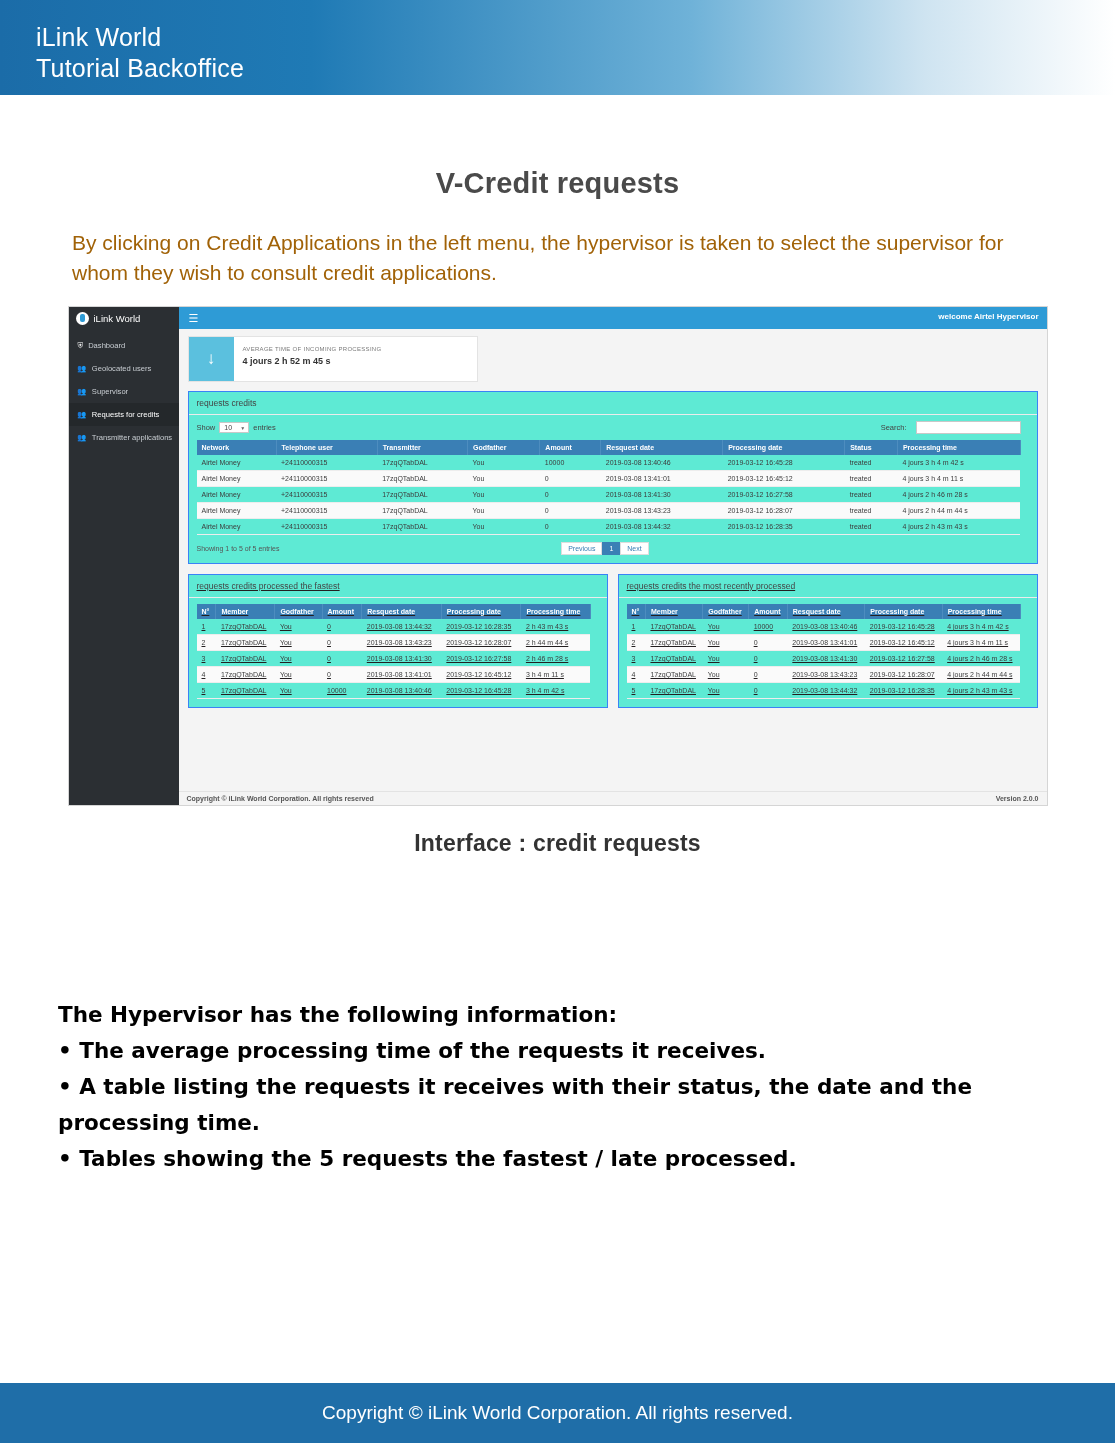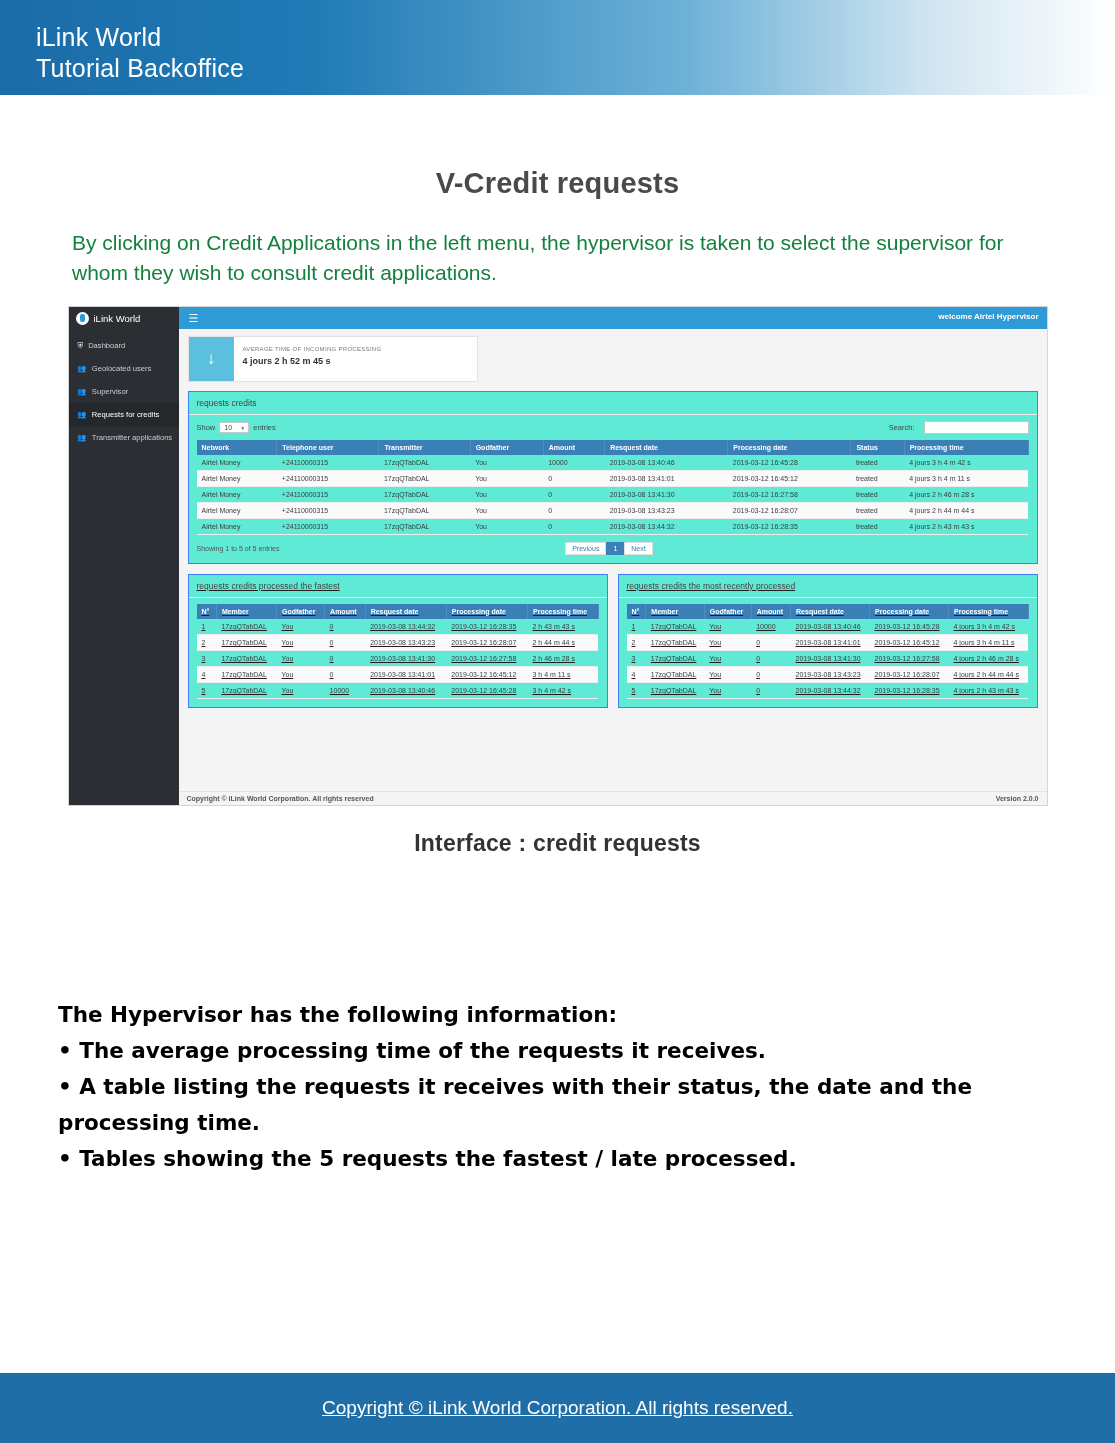--- a/index.html
+++ b/index.html
@@ -34,21 +34,21 @@
     text-align: center;
     font-size: 29px;
     font-weight: bold;
     color: #4a4a4a;
     margin: 72px 0 28px 0;
     letter-spacing: .2px;
   }
   .intro {
     font-size: 21px;
     line-height: 30px;
-    color: #15803d;
+    color: #a16207;
     margin: 0 10px 18px 12px;
     font-weight: 400;
   }
 
   
   .shot {
     width: 980px;
     margin: 0 auto;
     border: 1px solid #d5d5d5;
     background: #ffffff;
@@ -145,21 +145,21 @@
     background: #5eead4;
     border: 1px solid #3b82f6;
     margin-top: 9px;
   }
   .panel-head {
     font-size: 8.5px;
     color: #444;
     padding: 6px 8px;
     border-bottom: 1px solid #ececec;
   }
-  .panel-body { padding: 6px 8px 8px 8px; }
+  .panel-body { padding: 6px 16px 8px 8px; }
 
   .tbl-controls {
     display: flex; align-items: center; justify-content: space-between;
     font-size: 7.5px; color: #444; margin-bottom: 6px;
   }
   .show-wrap { display: flex; align-items: center; gap: 4px; }
   .select-box {
     border: 1px solid #c8c8c8; background: #fff;
     padding: 1px 10px 1px 4px; font-size: 7px;
     position: relative; min-width: 30px;
@@ -232,26 +232,25 @@
     line-height: 36px;
     color: #000000;
     font-weight: bold;
     font-family: "DejaVu Sans", sans-serif;
   }
 
   .page-footer {
     position: absolute;
     left: 0; bottom: 0;
     width: 1115px;
-    height: 70px;
+    height: 60px;
     background: #1f6ea8;
     color: #ffffff;
     display: flex; align-items: center; justify-content: center;
     font-size: 19px;
-    text-decoration: underline;
   }
 </style>
 </head>
 <body>
 
 <div class="page-header">
   <div class="line">iLink World</div>
   <div class="line">Tutorial Backoffice</div>
 </div>
 

